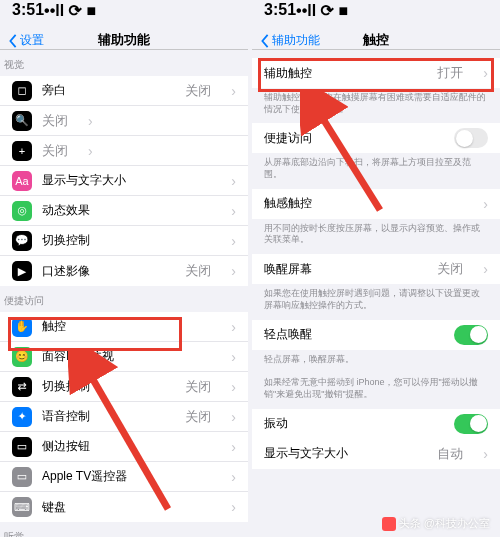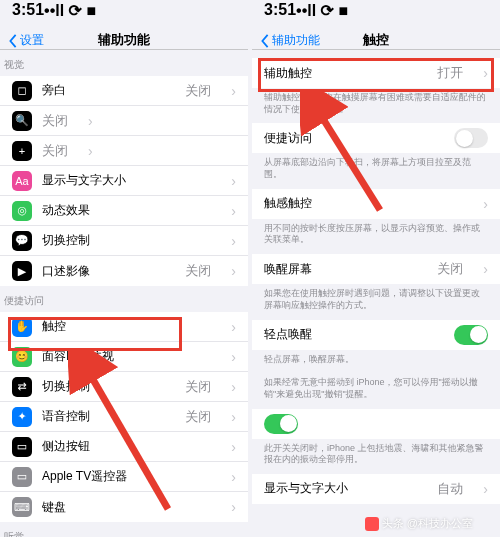--- a/index.html
+++ b/index.html
@@ -20,21 +20,21 @@
 .chev{color:#c7c7cc;font-size:14px}
 .help{color:#8e8e93;font-size:9px;padding:4px 12px 8px;line-height:1.3}
 .box{position:absolute;border:3px solid #e63b2e;pointer-events:none;z-index:5}
 .arrow{position:absolute;z-index:6;pointer-events:none}
 .sw{width:34px;height:20px;border-radius:10px;position:relative}
 .sw-on{background:#34c759}
 .sw-off{background:#e9e9ea}
 .sw::after{content:"";position:absolute;width:17px;height:17px;background:#fff;border-radius:50%;top:1.5px;box-shadow:0 1px 2px rgba(0,0,0,.2)}
 .sw-on::after{right:1.5px}
 .sw-off::after{left:1.5px}
-.wm{position:absolute;bottom:6px;right:27px;color:#fff;font-size:11px;z-index:10;text-shadow:0 0 3px rgba(0,0,0,.3)}
+.wm{position:absolute;bottom:6px;right:10px;color:#fff;font-size:11px;z-index:10;text-shadow:0 0 3px rgba(0,0,0,.3)}
 .wm-logo{display:inline-block;width:14px;height:14px;background:#ff4d4d;border-radius:3px;vertical-align:middle;margin-right:3px}
 </style>
 </head>
 <body>
 
 <div class="phones">
 
   <div class="phone">
     <div class="sb">
       <span>3:51</span>
@@ -181,24 +181,24 @@
         <div>
           <div class="row">
             <div class="lbl">轻点唤醒</div>
             <div class="sw sw-on"></div>
           </div>
         </div>
         <div class="help">轻点屏幕，唤醒屏幕。</div>
         <div class="help">如果经常无意中摇动到 iPhone，您可以停用"摇动以撤销"来避免出现"撤销"提醒。</div>
         <div>
           <div class="row">
+            <div class="lbl">振动</div>
             <div class="sw sw-on"></div>
           </div>
         </div>
-        <div class="help">此开关关闭时，iPhone 上包括地震、海啸和其他紧急警报在内的振动全部停用。</div>
         <div>
           <div class="row">
             <div class="lbl">显示与文字大小</div>
             <div class="det">自动</div>
             <div class="chev">›</div>
           </div>
         </div>
       </div>
   </div>
 </div>

